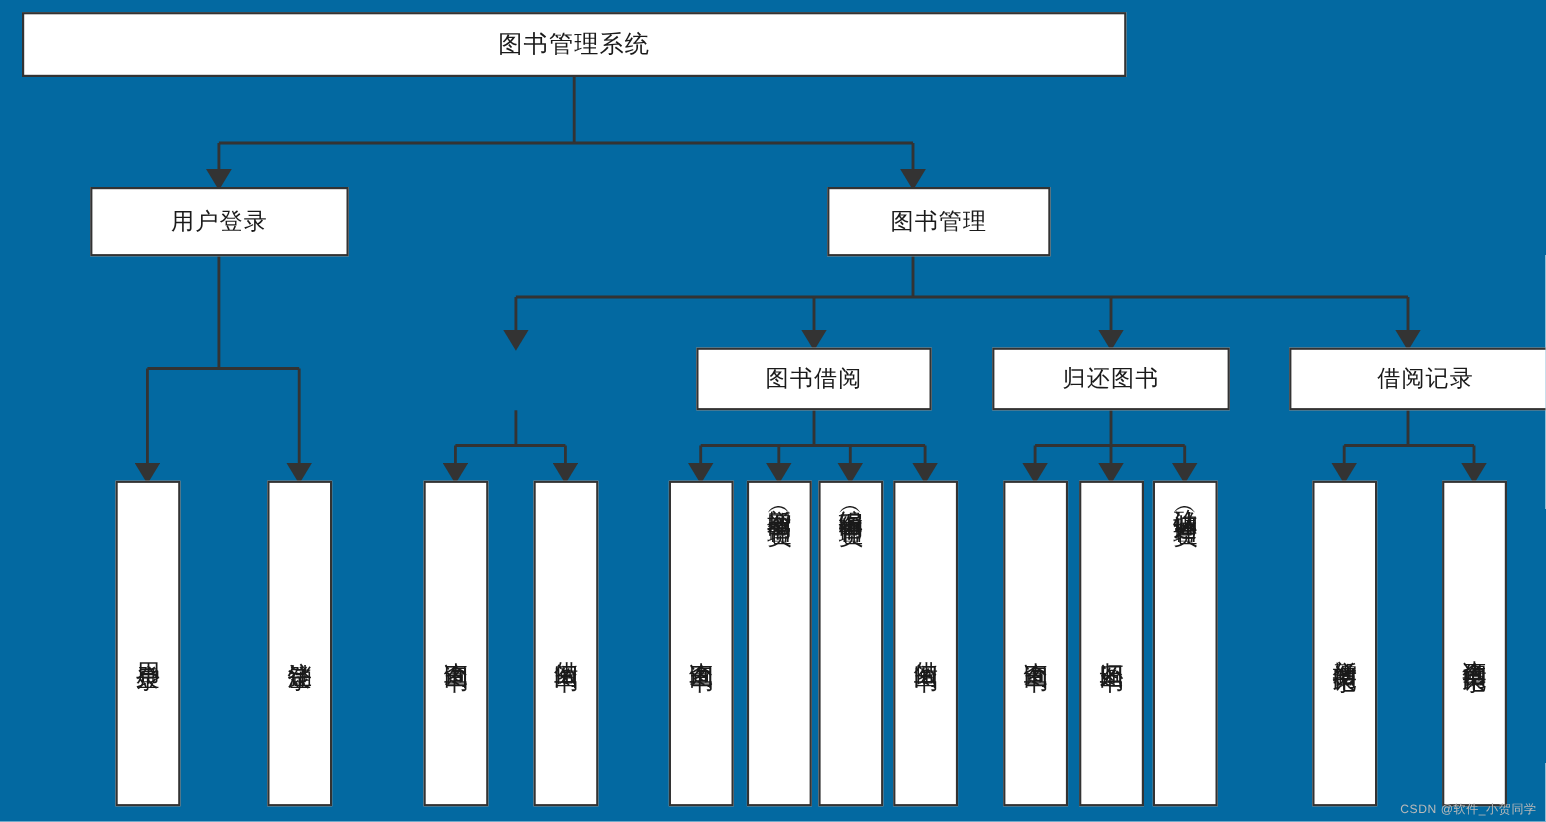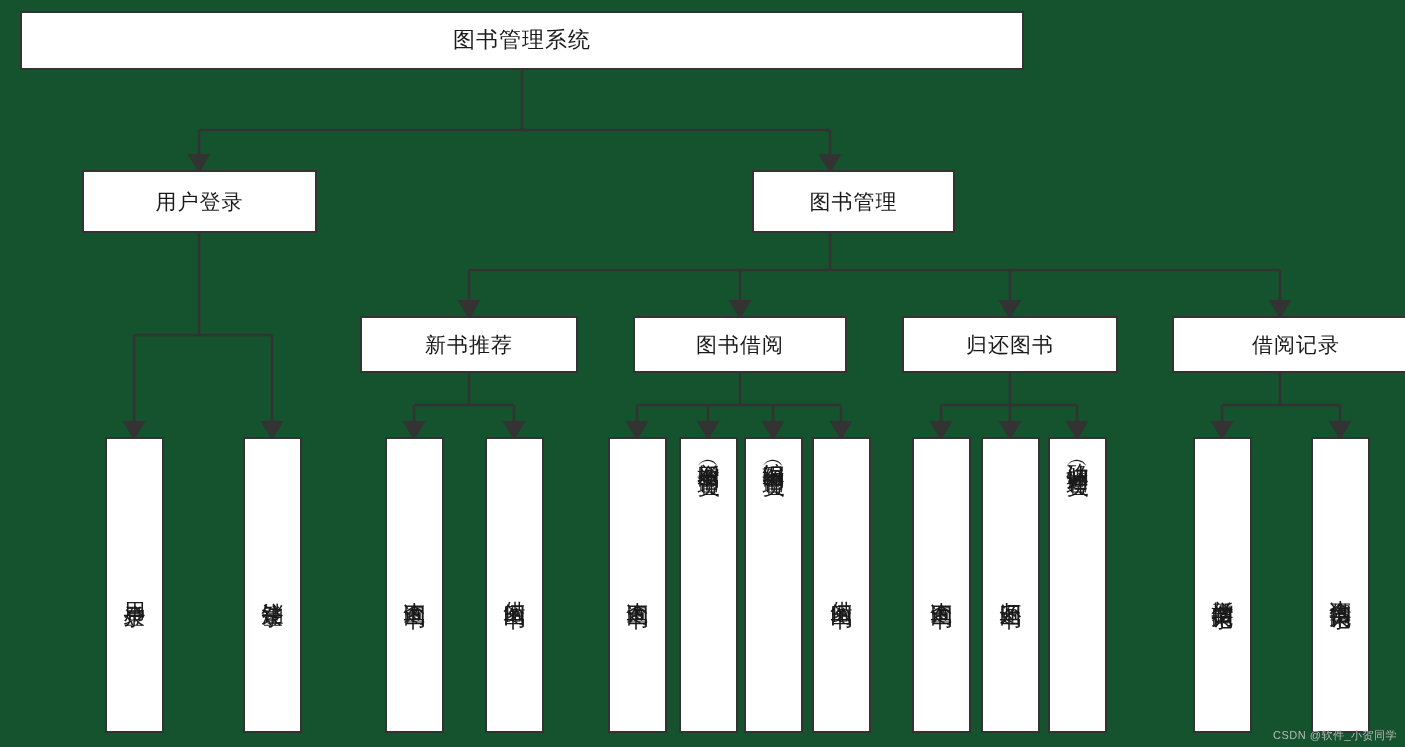--- a/index.html
+++ b/index.html
@@ -10,21 +10,21 @@
   body {
     width: 1405px;
     height: 747px;
     font-family: "Liberation Sans", "DejaVu Sans", sans-serif;
     overflow: hidden;
   }
   #diagram-root {
     position: relative;
     width: 1405px;
     height: 747px;
-    background: #14532d;
+    background: #0369a1;
   }
   svg#edges {
     position: absolute;
     left: 0;
     top: 0;
     width: 1405px;
     height: 747px;
   }
   .node {
     position: absolute;
@@ -133,23 +133,20 @@
     <span class="node-label">图书管理系统</span>
   </div>
 
   <div class="node horiz" style="left:82px; top:170px; width:235px; height:63px;">
     <span class="node-label">用户登录</span>
   </div>
   <div class="node horiz" style="left:752px; top:170px; width:203px; height:63px;">
     <span class="node-label">图书管理</span>
   </div>
 
-  <div class="node horiz" style="left:360px; top:316px; width:218px; height:57px;">
-    <span class="node-label">新书推荐</span>
-  </div>
   <div class="node horiz" style="left:633px; top:316px; width:214px; height:57px;">
     <span class="node-label">图书借阅</span>
   </div>
   <div class="node horiz" style="left:902px; top:316px; width:216px; height:57px;">
     <span class="node-label">归还图书</span>
   </div>
   <div class="node horiz" style="left:1172px; top:316px; width:248px; height:57px;">
     <span class="node-label">借阅记录</span>
   </div>
 

